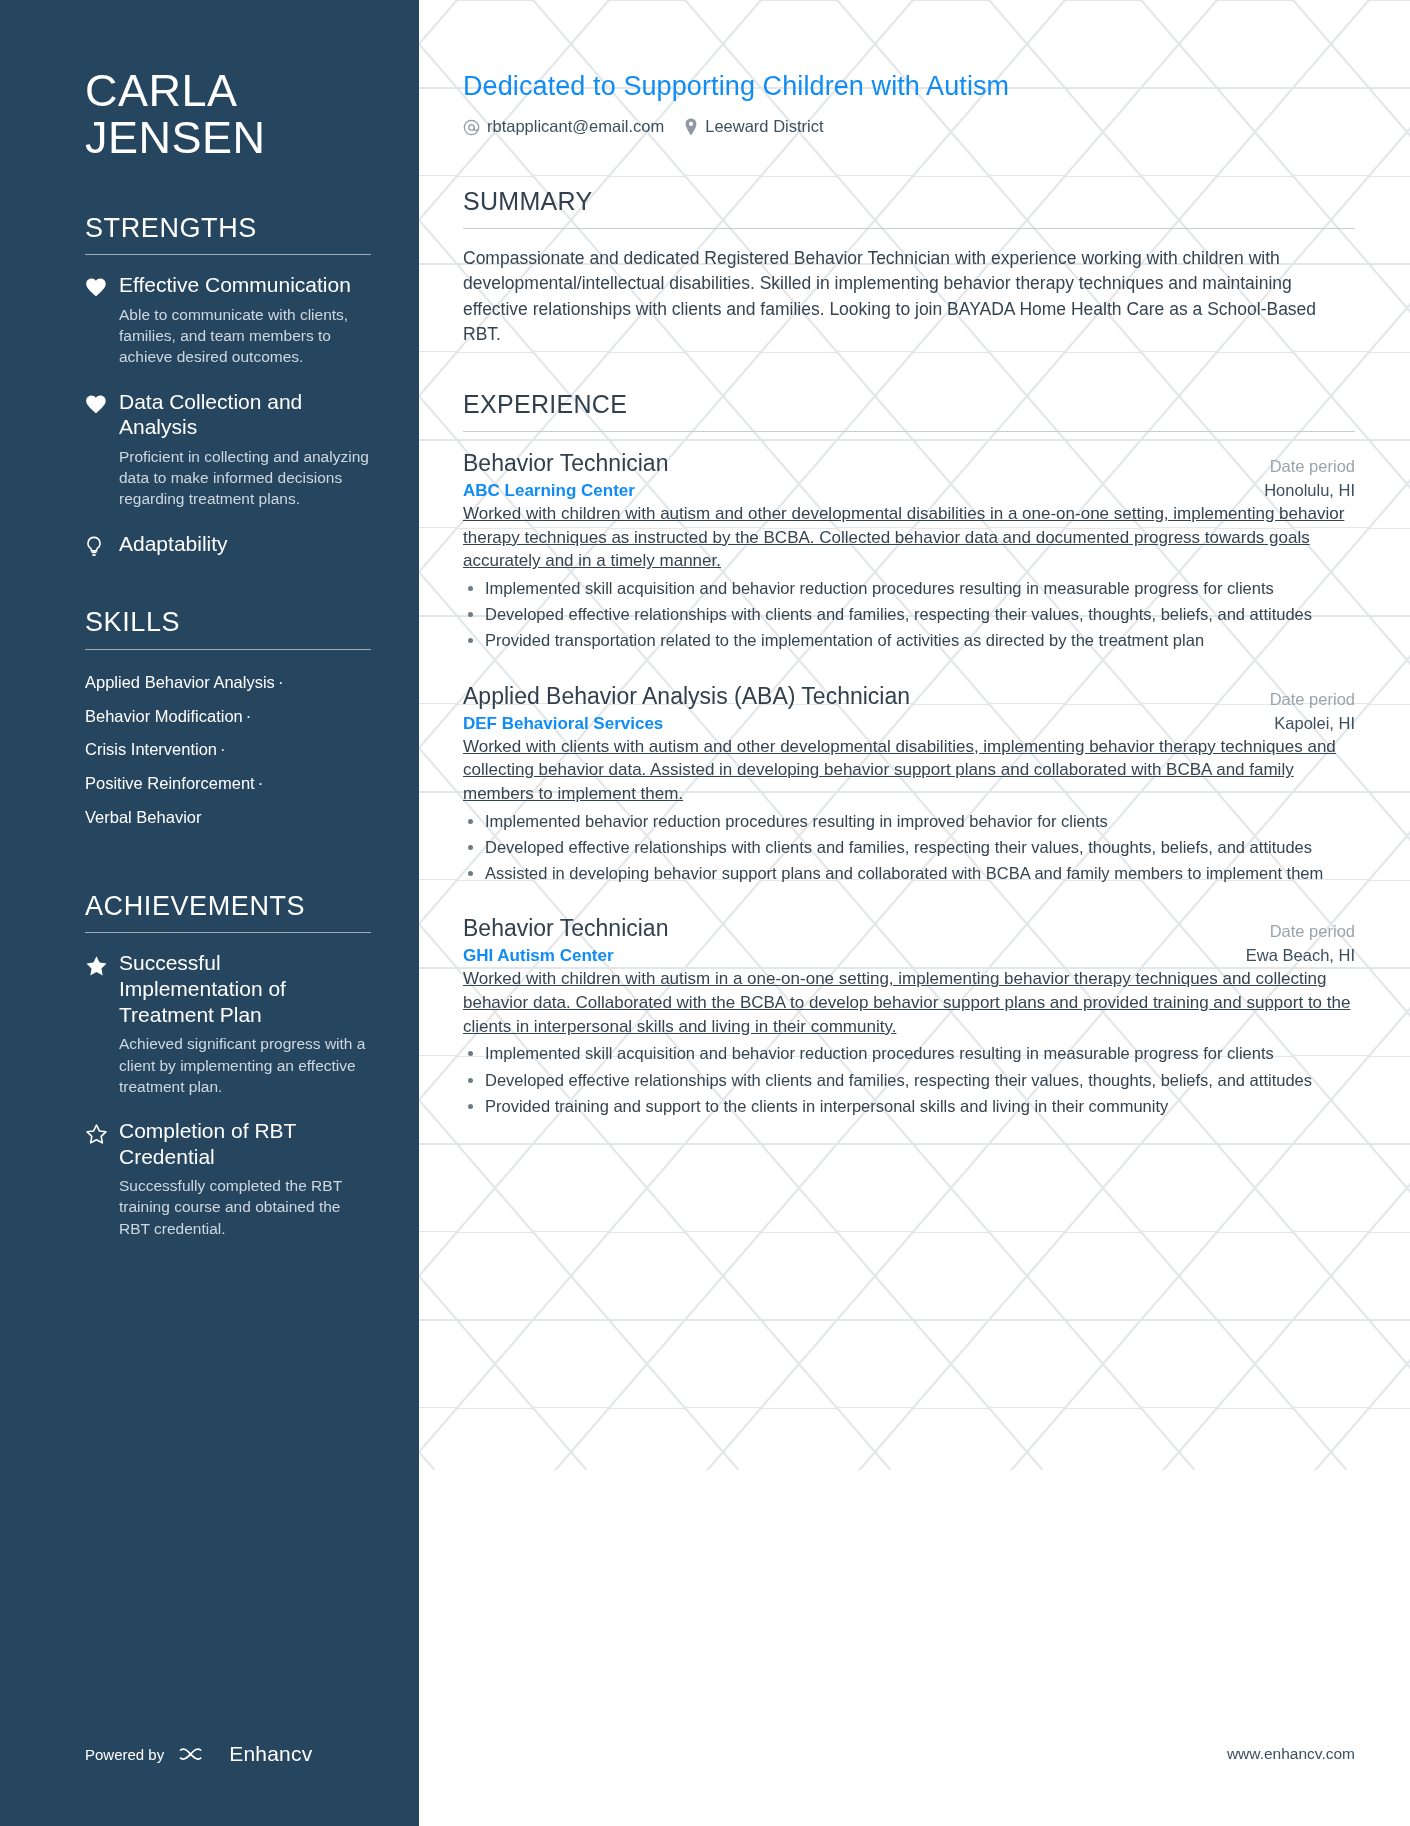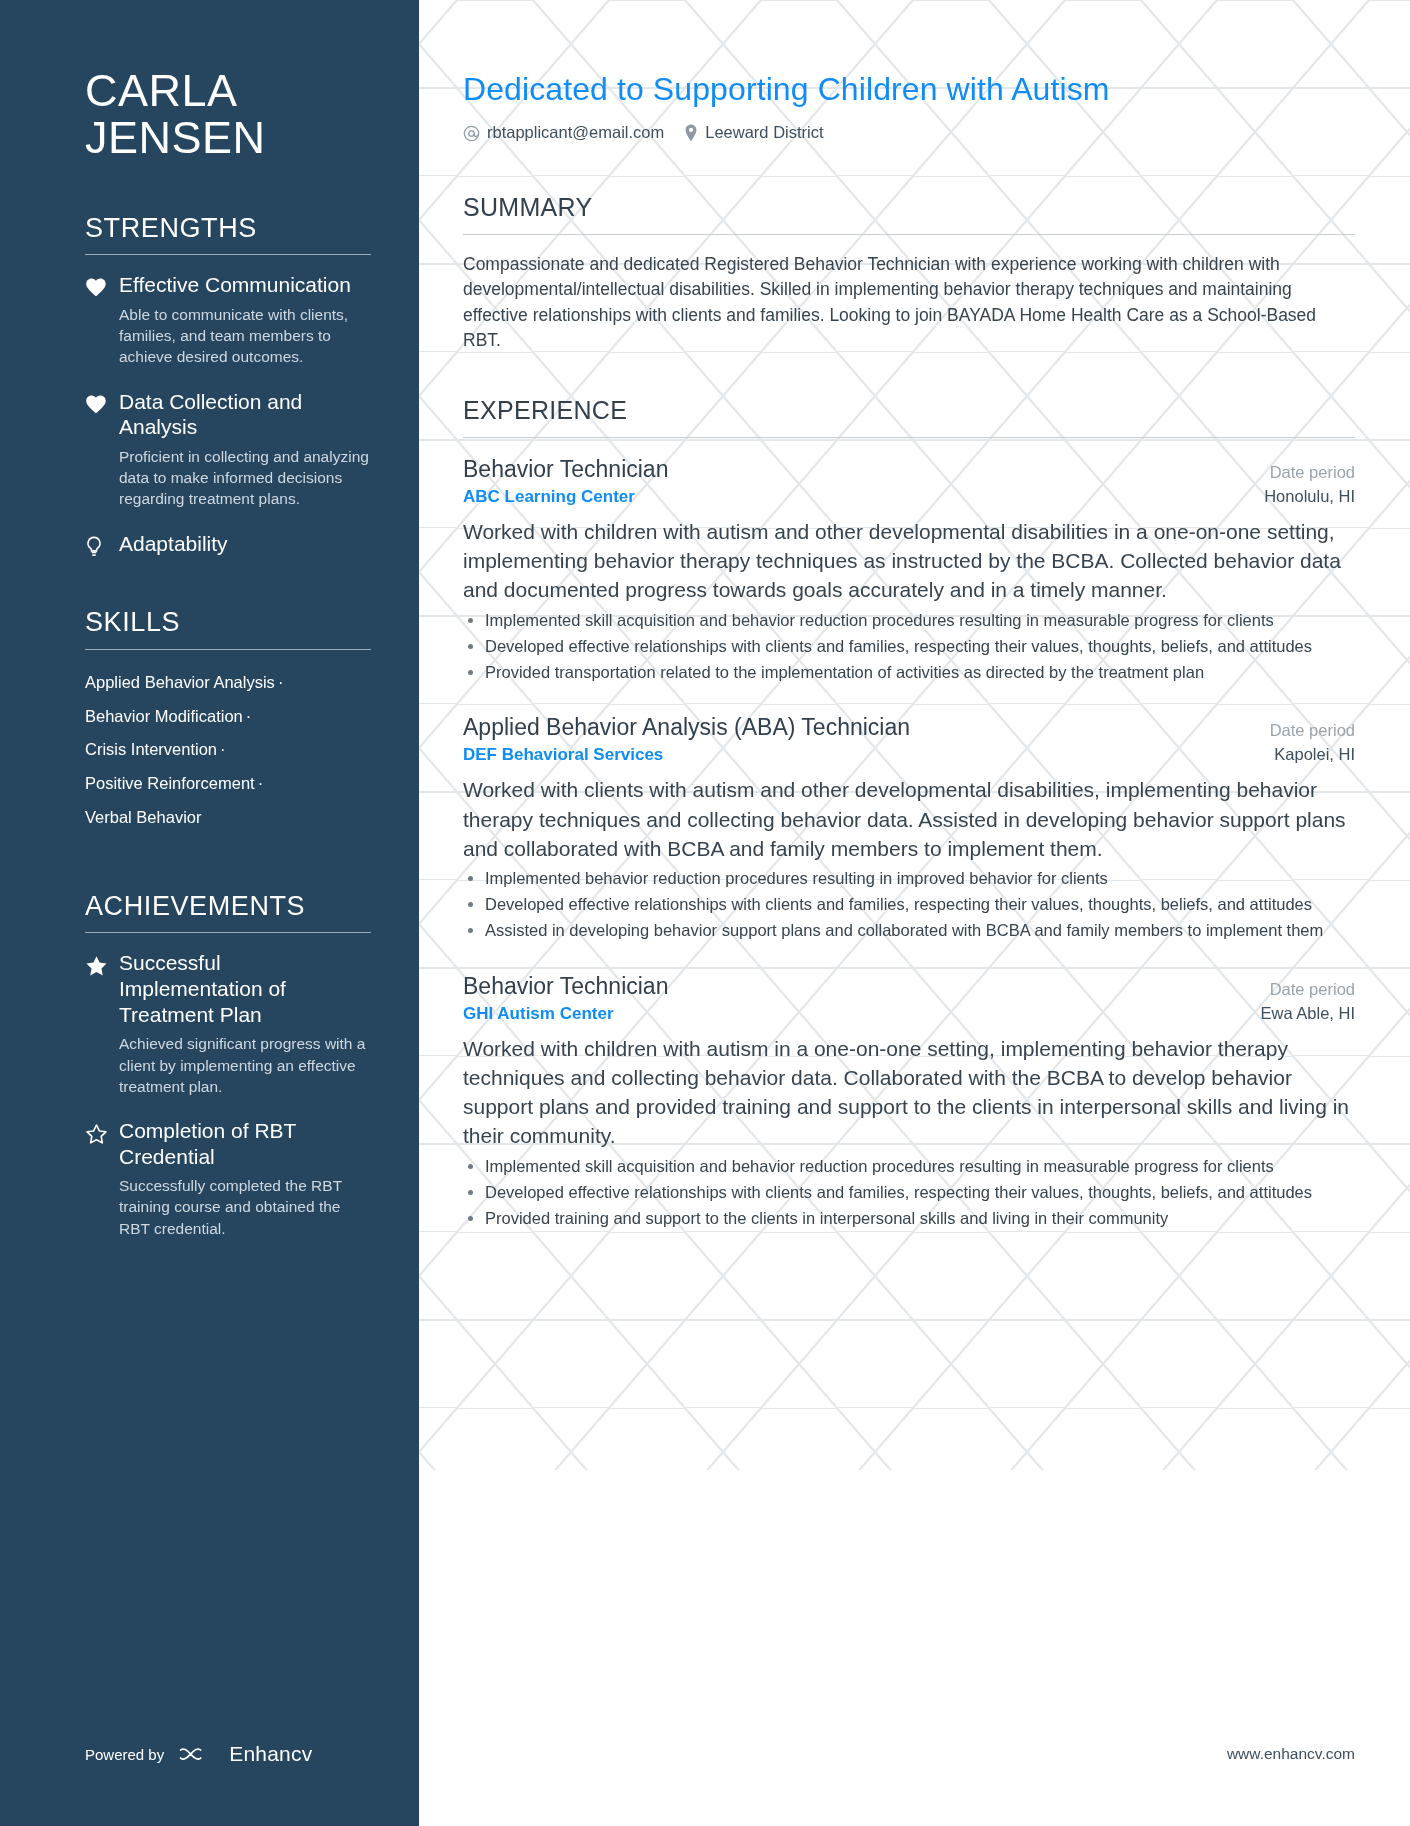--- a/index.html
+++ b/index.html
@@ -95,21 +95,21 @@
     background: #ffffff;
   }
   .hex-bg {
     position: absolute;
     inset: 0;
     z-index: 0;
     pointer-events: none;
   }
   .main-inner { position: relative; z-index: 1; }
   .headline {
-    font-size: 32px;
+    font-size: 27px;
     color: #0f8cf5;
     font-weight: 400;
     line-height: 1.2;
     letter-spacing: 0.1px;
   }
   .contacts {
     margin-top: 15px;
     display: flex;
     align-items: center;
     gap: 20px;
@@ -158,24 +158,24 @@
   }
   .job-row2 { display: flex; align-items: baseline; justify-content: space-between; gap: 20px; margin-top: 2px; }
   .job-company {
     font-size: 17px;
     color: #0f8cf5;
     font-weight: 700;
     line-height: 1.3;
   }
   .job-loc { font-size: 16.5px; color: #3d4f5d; white-space: nowrap; }
   .job-desc {
-    font-size: 21px;
+    font-size: 17px;
     line-height: 1.39;
     color: #36444f;
-    margin-top: 9px;
+    text-decoration: underline;
   }
   .bullets { margin-top: 3px; list-style: none; }
   .bullets li {
     position: relative;
     padding-left: 22px;
     font-size: 16.5px;
     line-height: 1.35;
     color: #36444f;
     margin-top: 4px;
   }
@@ -381,21 +381,21 @@
           </ul>
         </article>
 
         <article class="job">
           <div class="job-row">
             <div class="job-title">Behavior Technician</div>
             <div class="job-date">Date period</div>
           </div>
           <div class="job-row2">
             <div class="job-company">GHI Autism Center</div>
-            <div class="job-loc">Ewa Able, HI</div>
+            <div class="job-loc">Ewa Beach, HI</div>
           </div>
           <p class="job-desc">Worked with children with autism in a one-on-one setting, implementing behavior therapy techniques and collecting behavior data. Collaborated with the BCBA to develop behavior support plans and provided training and support to the clients in interpersonal skills and living in their community.</p>
           <ul class="bullets">
             <li>Implemented skill acquisition and behavior reduction procedures resulting in measurable progress for clients</li>
             <li>Developed effective relationships with clients and families, respecting their values, thoughts, beliefs, and attitudes</li>
             <li>Provided training and support to the clients in interpersonal skills and living in their community</li>
           </ul>
         </article>
       </section>
     </div>

